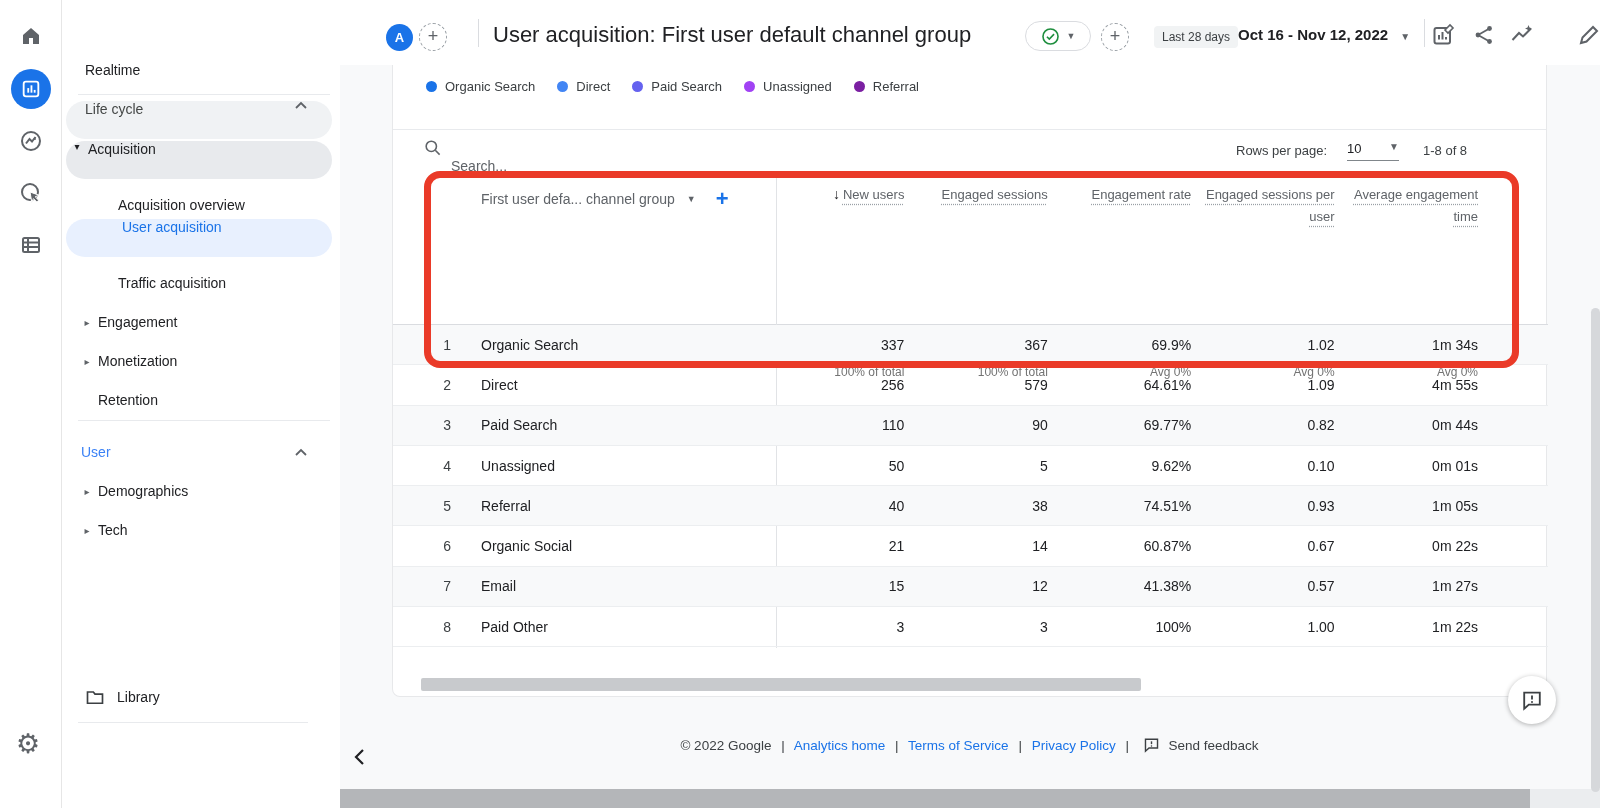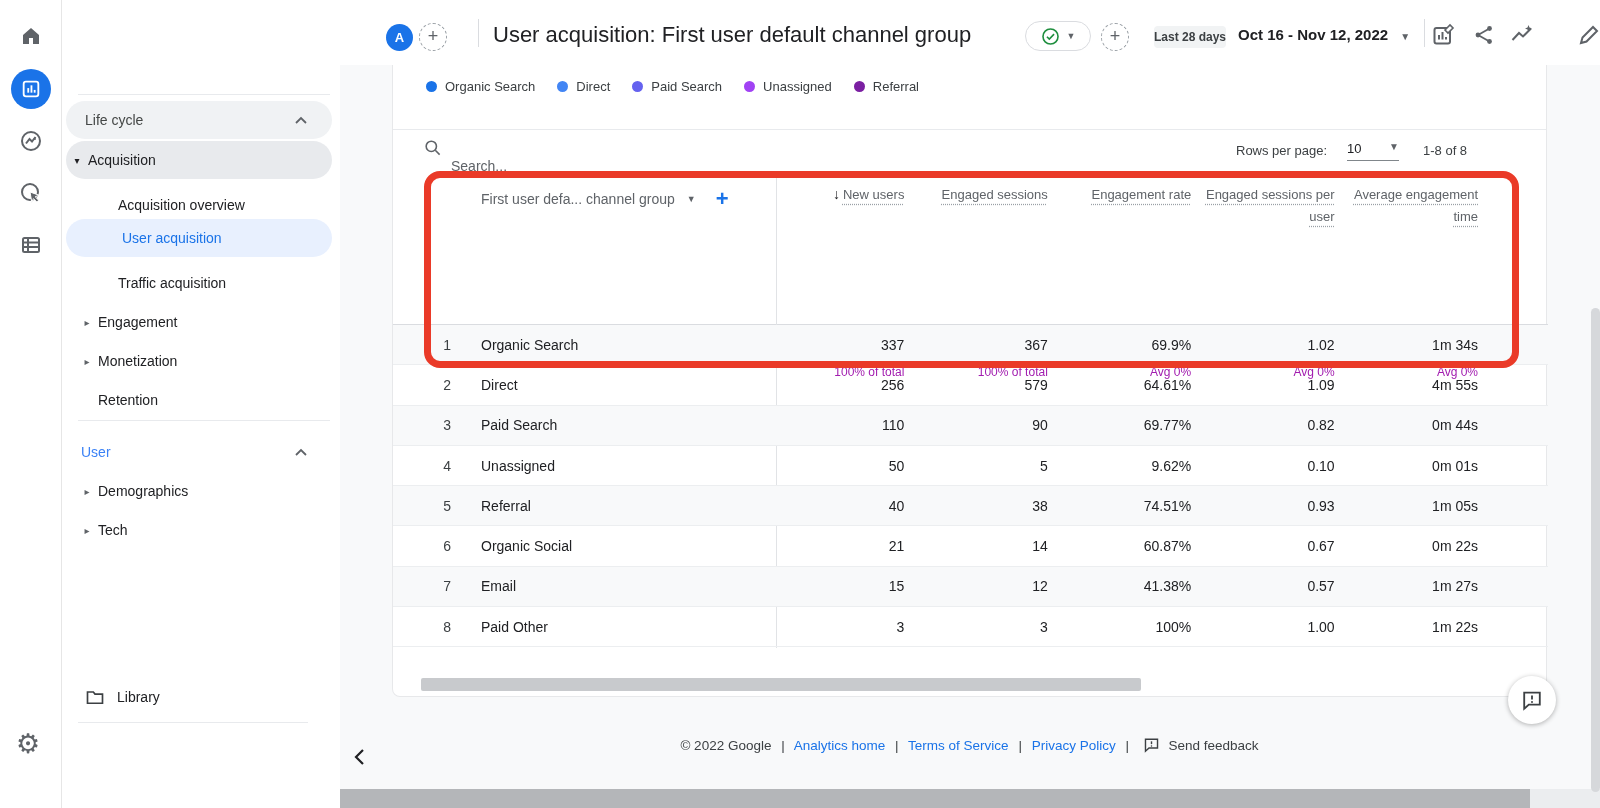--- a/index.html
+++ b/index.html
@@ -12,41 +12,41 @@
   .rail-ic { position:absolute; left:19px; width:24px; height:24px; color:#5f6368; cursor:pointer; }
   #rail-reports { position:absolute; left:11px; top:69px; width:40px; height:40px; border-radius:50%;
     background:#1a73e8; display:flex; align-items:center; justify-content:center; cursor:pointer; }
   #rail-gear { position:absolute; left:16px; top:728px; font-size:27px; color:#5f6368; cursor:pointer; }
 
   
   #nav { position:absolute; left:62px; top:0; width:278px; height:808px; background:#fff; z-index:15; }
   .nav-item { position:absolute; left:0; width:270px; height:38px; display:flex; align-items:center;
     font-size:14px; color:#202124; cursor:pointer; }
   .nav-pill { position:absolute; left:4px; width:266px; height:38px; border-radius:19px;
-    display:flex; align-items:center; font-size:14px; cursor:pointer; }
+    display:flex; align-items:flex-start; font-size:14px; cursor:pointer; }
   .nav-div { position:absolute; left:16px; width:252px; height:1px; background:#e8eaed; }
   .caret-r { font-size:10px; color:#5f6368; width:22px; text-align:center; }
   .caret-d { font-size:10px; color:#202124; width:22px; text-align:center; }
   .chev { position:absolute; right:24px; }
 
   
   #topbar { position:absolute; left:62px; top:0; width:1538px; height:65px; background:#fff; z-index:10;
     display:flex; align-items:center; }
   .avatar { position:absolute; left:324px; top:24px; width:27px; height:27px; border-radius:50%;
     background:#1a73e8; color:#fff; font-size:13px; font-weight:bold; display:flex;
     align-items:center; justify-content:center; cursor:pointer; }
   .dash-add { position:absolute; width:28px; height:28px; border:1.6px dashed #9aa0a6; border-radius:50%;
     color:#5f6368; font-size:18px; line-height:25px; text-align:center; cursor:pointer; background:#fff; }
   .vdiv { position:absolute; top:19px; width:1px; height:28px; background:#dadce0; }
   #page-title { position:absolute; left:431px; top:22px; font-size:22px; color:#202124; white-space:nowrap; }
   #ok-pill { position:absolute; left:963px; top:21px; width:66px; height:30px; border:1px solid #dadce0;
     border-radius:15px; background:#fff; display:flex; align-items:center; justify-content:center;
     gap:7px; cursor:pointer; }
   #date-chip { position:absolute; left:1092px; top:26px; background:#f1f3f4; border-radius:4px;
-    padding:4px 0; font-size:12px; color:#3c4043;font-weight:bold; }
+    padding:4px 8px; font-size:12px; color:#3c4043; }
   #date-range { position:absolute; left:1176px; top:26px; font-size:15px; font-weight:bold;
     color:#202124; cursor:pointer; white-space:nowrap; }
   .hdr-ic { position:absolute; top:23px; width:24px; height:24px; color:#5f6368; cursor:pointer; }
 
   
   #content-bg { position:absolute; left:340px; top:65px; width:1260px; height:743px; background:#f8f9fa; }
 
   
   #card { position:absolute; left:392px; top:65px; width:1155px; height:632px; background:#fff;
     border:1px solid #e7e8ea; border-top:none; border-radius:0 0 8px 8px; z-index:2; }
@@ -71,21 +71,21 @@
   #dim-plus { color:#1a73e8; font-size:22px; font-weight:bold; margin-left:8px; cursor:pointer; }
   .mwrap { position:absolute; left:368px; width:717px; display:flex; }
   .mcol { flex:1; text-align:right; }
   #mheads { top:12px; }
   .mlabel { font-size:13px; color:#5f6368; line-height:22px; text-decoration:underline;
     text-decoration-style:dotted; text-decoration-color:#9aa0a6; text-underline-offset:5px; cursor:pointer; }
   .sort-arrow { font-size:14px; color:#202124; margin-right:3px; text-decoration:none; display:inline-block; }
   #totals-vals { top:169px; }
   #totals-notes { top:193px; }
   .tval { font-size:14px; font-weight:bold; color:#202124; }
-  .tnote { font-size:12px; color:#a21caf; }
+  .tnote { font-size:12px; color:#737373; }
   #vsep { position:absolute; left:383px; top:107px; width:1px; height:476px; background:#e1e3e6; }
   #rows { position:absolute; left:0; top:260px; width:1155px; }
   .trow { position:relative; height:40.3px; border-bottom:1px solid #eceef0; display:flex; align-items:center; }
   .trow:nth-child(odd) { background:#f8f9fa; }
   .ridx { width:22px; margin-left:36px; text-align:right; font-size:14px; color:#3c4043; }
   .rchan { margin-left:30px; font-size:14px; color:#202124; }
   .rmetrics { position:absolute; left:368px; width:717px; display:flex; }
   .rmetrics span { flex:1; text-align:right; font-size:14px; color:#202124; }
   #card-hscroll { position:absolute; left:28px; top:613px; width:720px; height:13px; background:#c8cacd;
     border-radius:2px; cursor:pointer; }
@@ -137,20 +137,23 @@
   <svg class="rail-ic" style="top:233px" viewBox="0 0 24 24">
     <rect x="4" y="5" width="16" height="14" rx="1.5" fill="none" stroke="currentColor" stroke-width="2"></rect>
     <line x1="4" y1="9.5" x2="20" y2="9.5" stroke="currentColor" stroke-width="2"></line>
     <line x1="4" y1="14" x2="20" y2="14" stroke="currentColor" stroke-width="2"></line>
     <line x1="9" y1="5" x2="9" y2="19" stroke="currentColor" stroke-width="2"></line>
   </svg>
   <div id="rail-gear">⚙</div>
 </div>
 
 <div id="nav">
+  <div class="nav-item" style="top:51px; padding-left:23px">
+    <span>Realtime</span>
+  </div>
   <div class="nav-div" style="top:94px"></div>
 
   <div class="nav-pill" style="top:101px; background:#f0f2f4; padding-left:19px; color:#444746">
     <span>Life cycle</span>
     <svg class="chev" width="14" height="9" viewBox="0 0 14 9">
       <path d="M2 7 L7 2 L12 7" fill="none" stroke="#5f6368" stroke-width="1.8"></path>
     </svg>
   </div>
 
   <div class="nav-pill" style="top:141px; background:#e8eaed">

